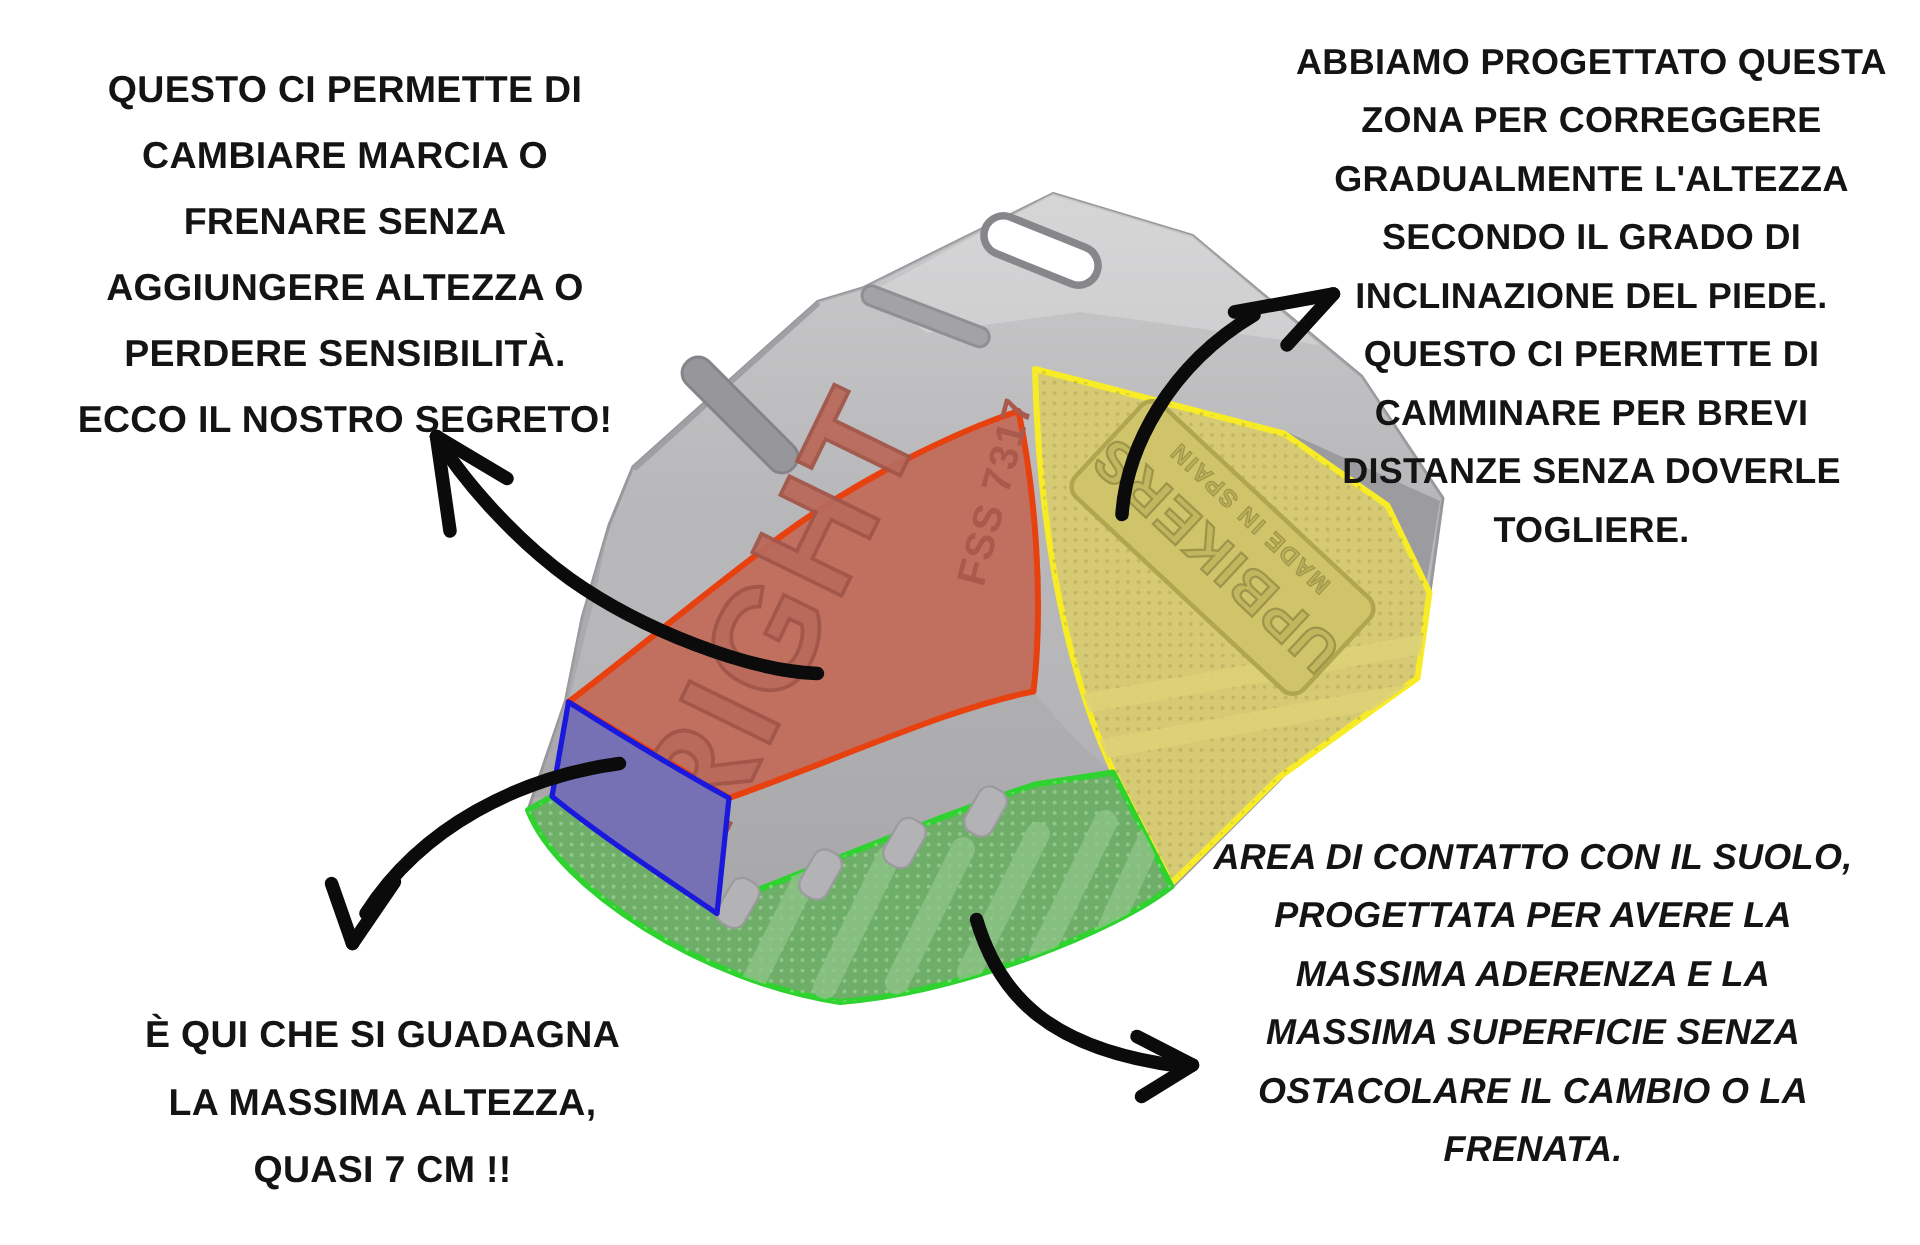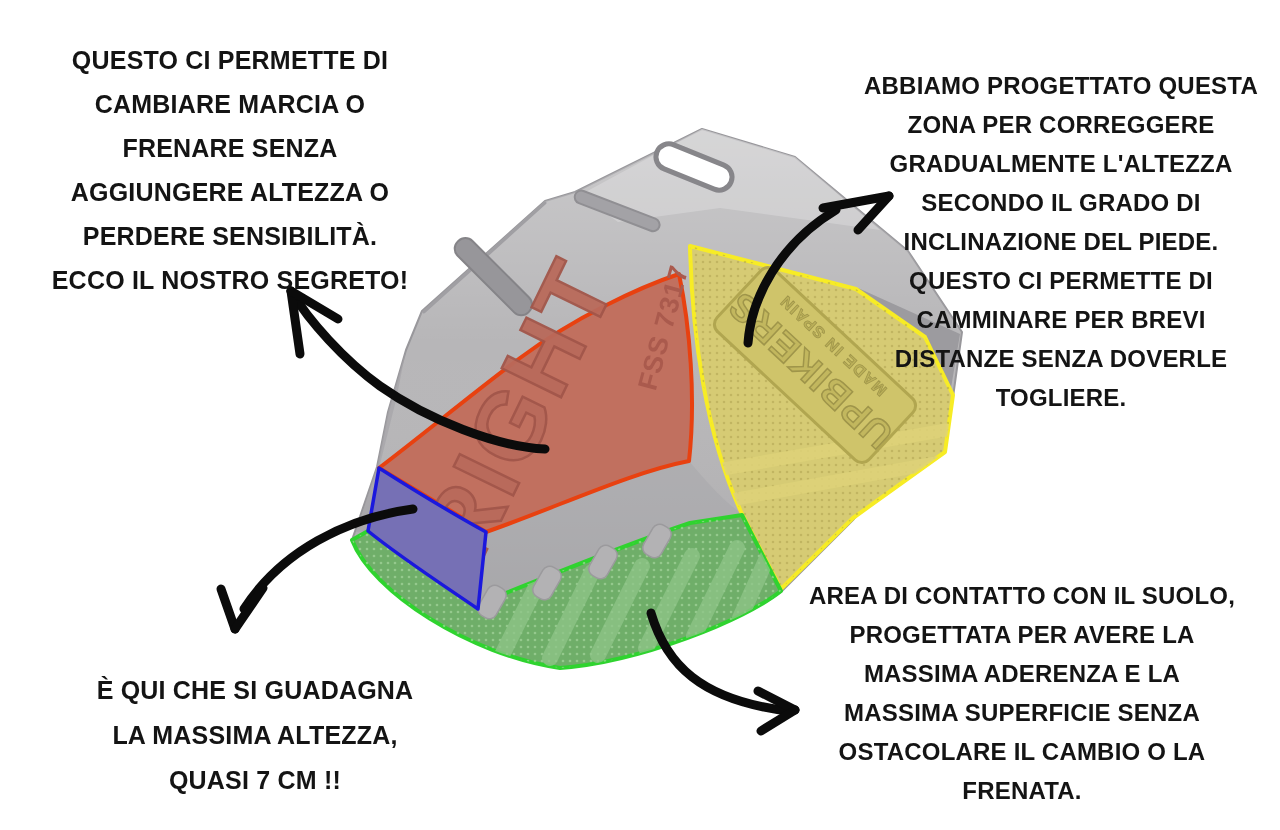--- a/index.html
+++ b/index.html
@@ -17,23 +17,23 @@
   .note {
     position: absolute;
     white-space: pre-line;
     text-align: center;
     font-weight: 700;
     color: #141414;
     letter-spacing: 0.2px;
     -webkit-font-smoothing: antialiased;
   }
   .note.tl { left: 15px;  top: 38px;  width: 430px; font-size: 25px; line-height: 44px; }
-  .note.tr { left: 848px; top: 22px;  width: 426px; font-size: 24px; line-height: 39px; margin-top: 44px; }
+  .note.tr { left: 848px; top: 22px;  width: 426px; font-size: 24px; line-height: 39px; }
   .note.bl { left: 40px;  top: 668px; width: 430px; font-size: 25px; line-height: 45px; }
-  .note.br { left: 778px; top: 576px; width: 488px; font-size: 24px; line-height: 39px; }
+  .note.br { left: 778px; top: 552px; width: 488px; font-size: 24px; line-height: 39px; font-style: italic; }
   svg.render { position: absolute; left: 0; top: 0; }
 </style>
 </head>
 <body>
 
 <div class="stage">
 
   <svg class="render" width="1280" height="830" viewBox="0 0 1280 830">
     <defs>
       <linearGradient id="shade" x1="0" y1="0" x2="0" y2="1">

